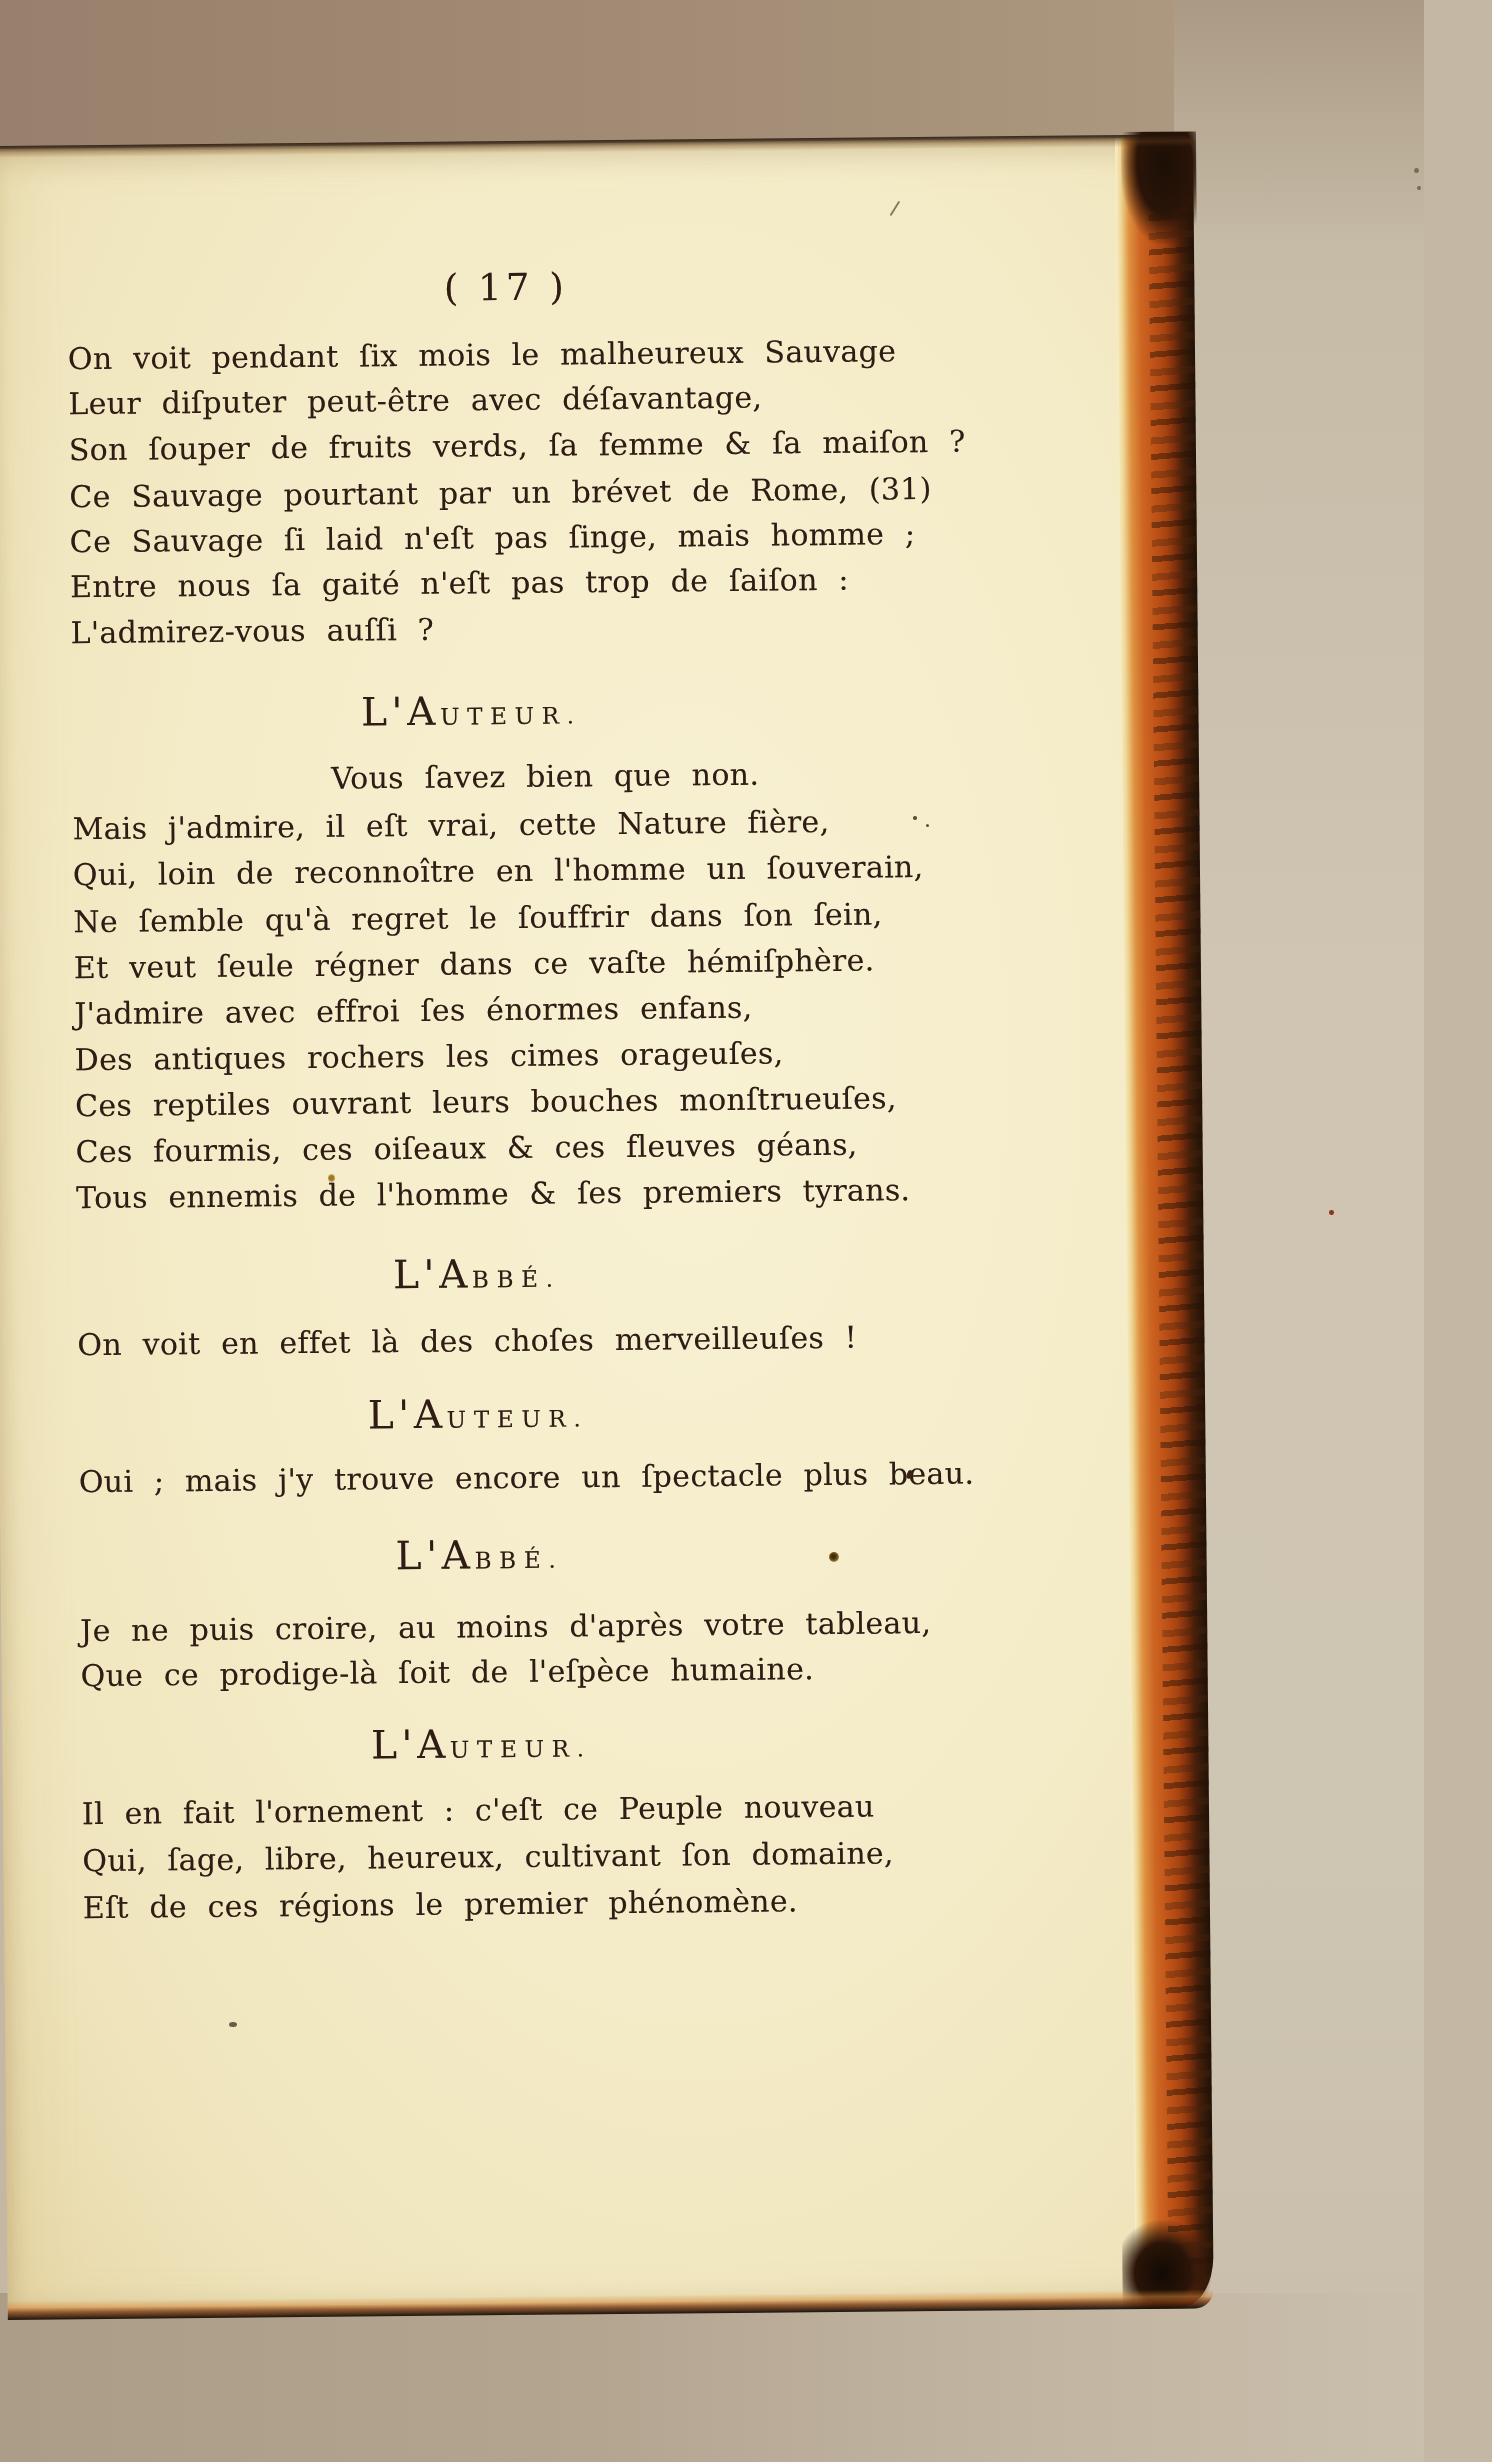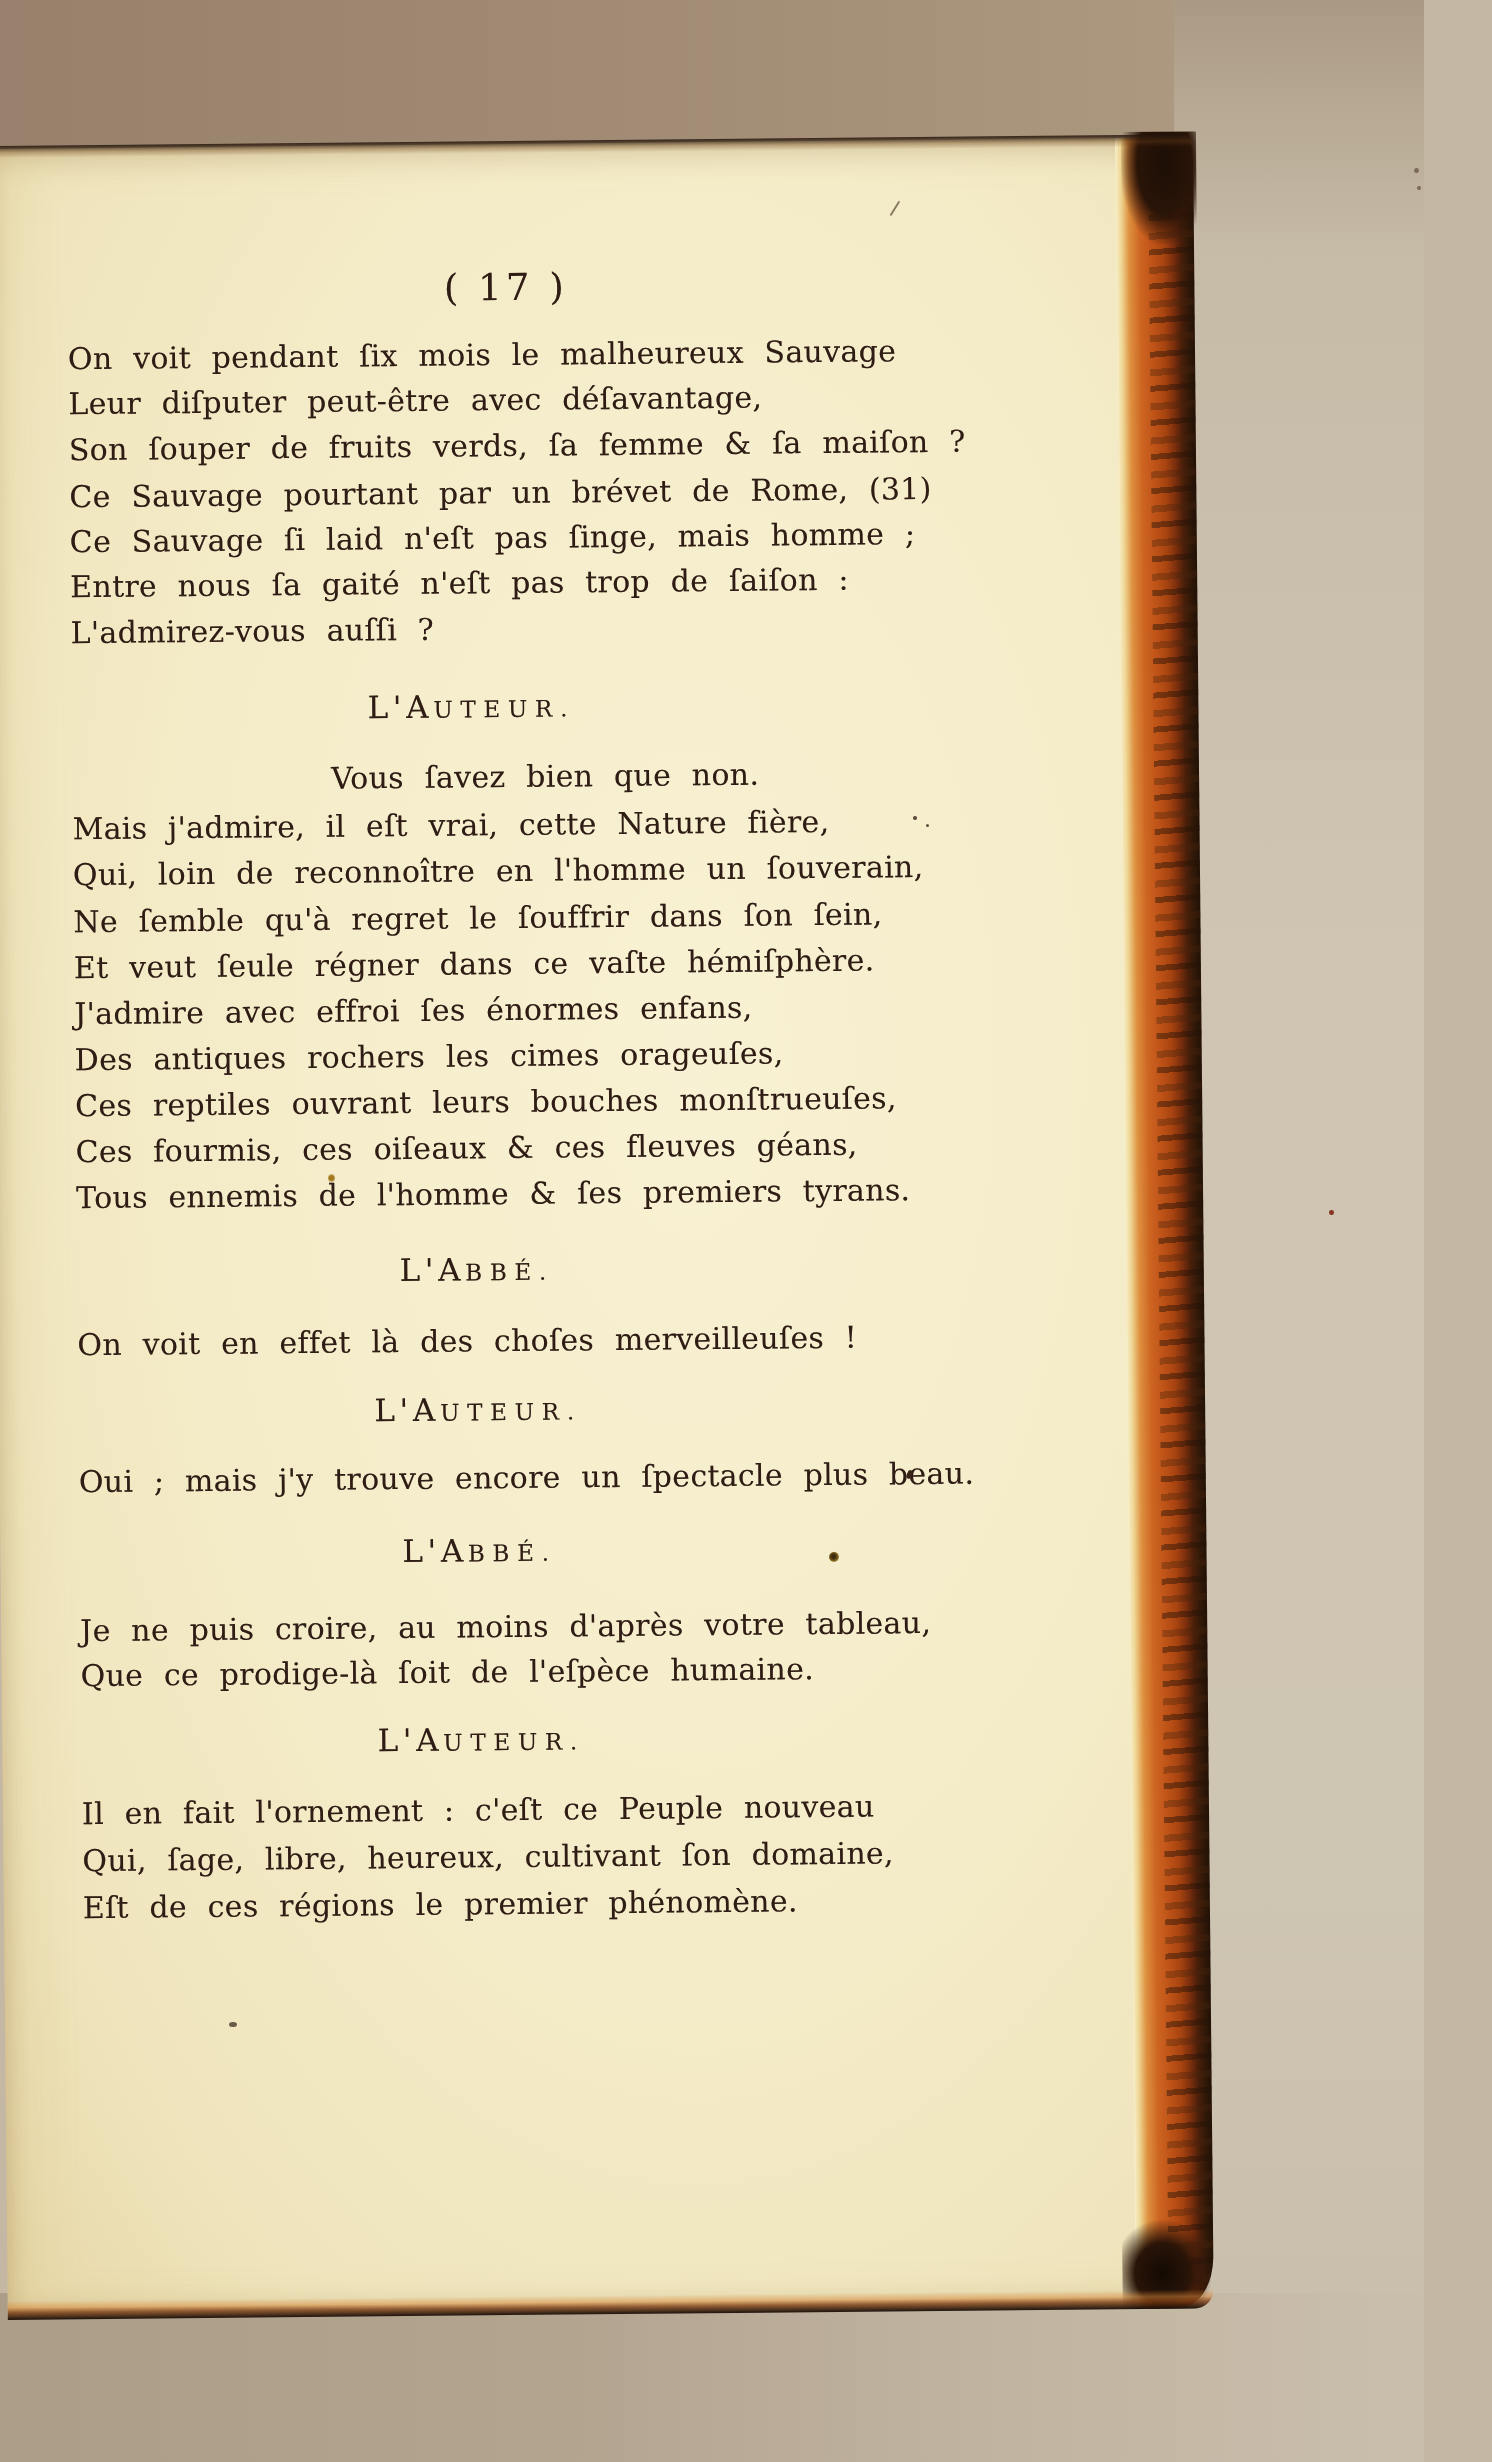--- a/index.html
+++ b/index.html
@@ -39,21 +39,21 @@
         border-bottom-right-radius:24px;
         background:linear-gradient(0deg, rgba(18,9,4,.92) 0%, rgba(122,58,18,.78) 38%, rgba(217,138,58,.5) 64%, rgba(0,0,0,0) 100%);}
   
   .text{position:absolute;left:0;top:0;width:100%;height:100%;color:#2f1d15;}
   .pagenum{position:absolute;left:89px;width:857px;text-align:center;
         font-size:37px;letter-spacing:4.1px;text-shadow:0 0 0.6px rgba(47,29,21,.45);}
   .line{position:absolute;left:79px;font-size:30px;line-height:38px;white-space:nowrap;
         word-spacing:.36em;letter-spacing:0.3px;text-shadow:0 0 0.6px rgba(47,29,21,.4);}
   .heading{position:absolute;left:12px;width:934px;text-align:center;white-space:nowrap;
         text-shadow:0 0 0.6px rgba(47,29,21,.45);}
-  .heading .lead{font-size:31px;letter-spacing:4.7px;}
+  .heading .lead{font-size:39px;letter-spacing:4.7px;}
   .heading .rest{font-size:23px;text-transform:uppercase;letter-spacing:7.7px;}
   
   .speck{position:absolute;border-radius:50%;}
 </style>
 </head>
 <body>
 
 <div class="scene">
   <div class="bg-top"></div>
   <div class="bg-right"></div>

